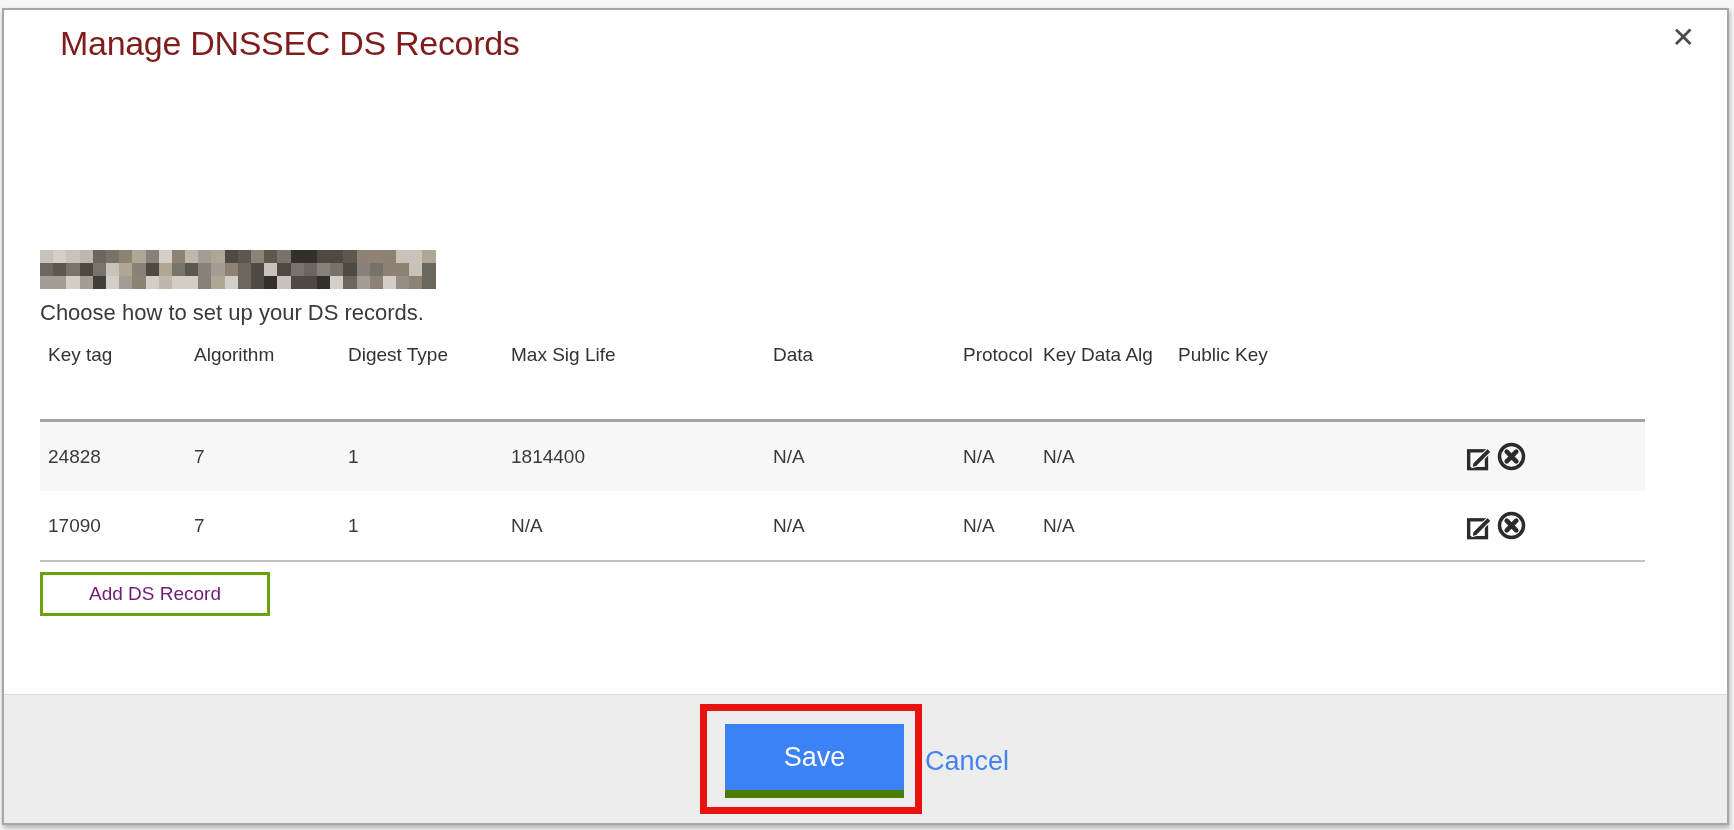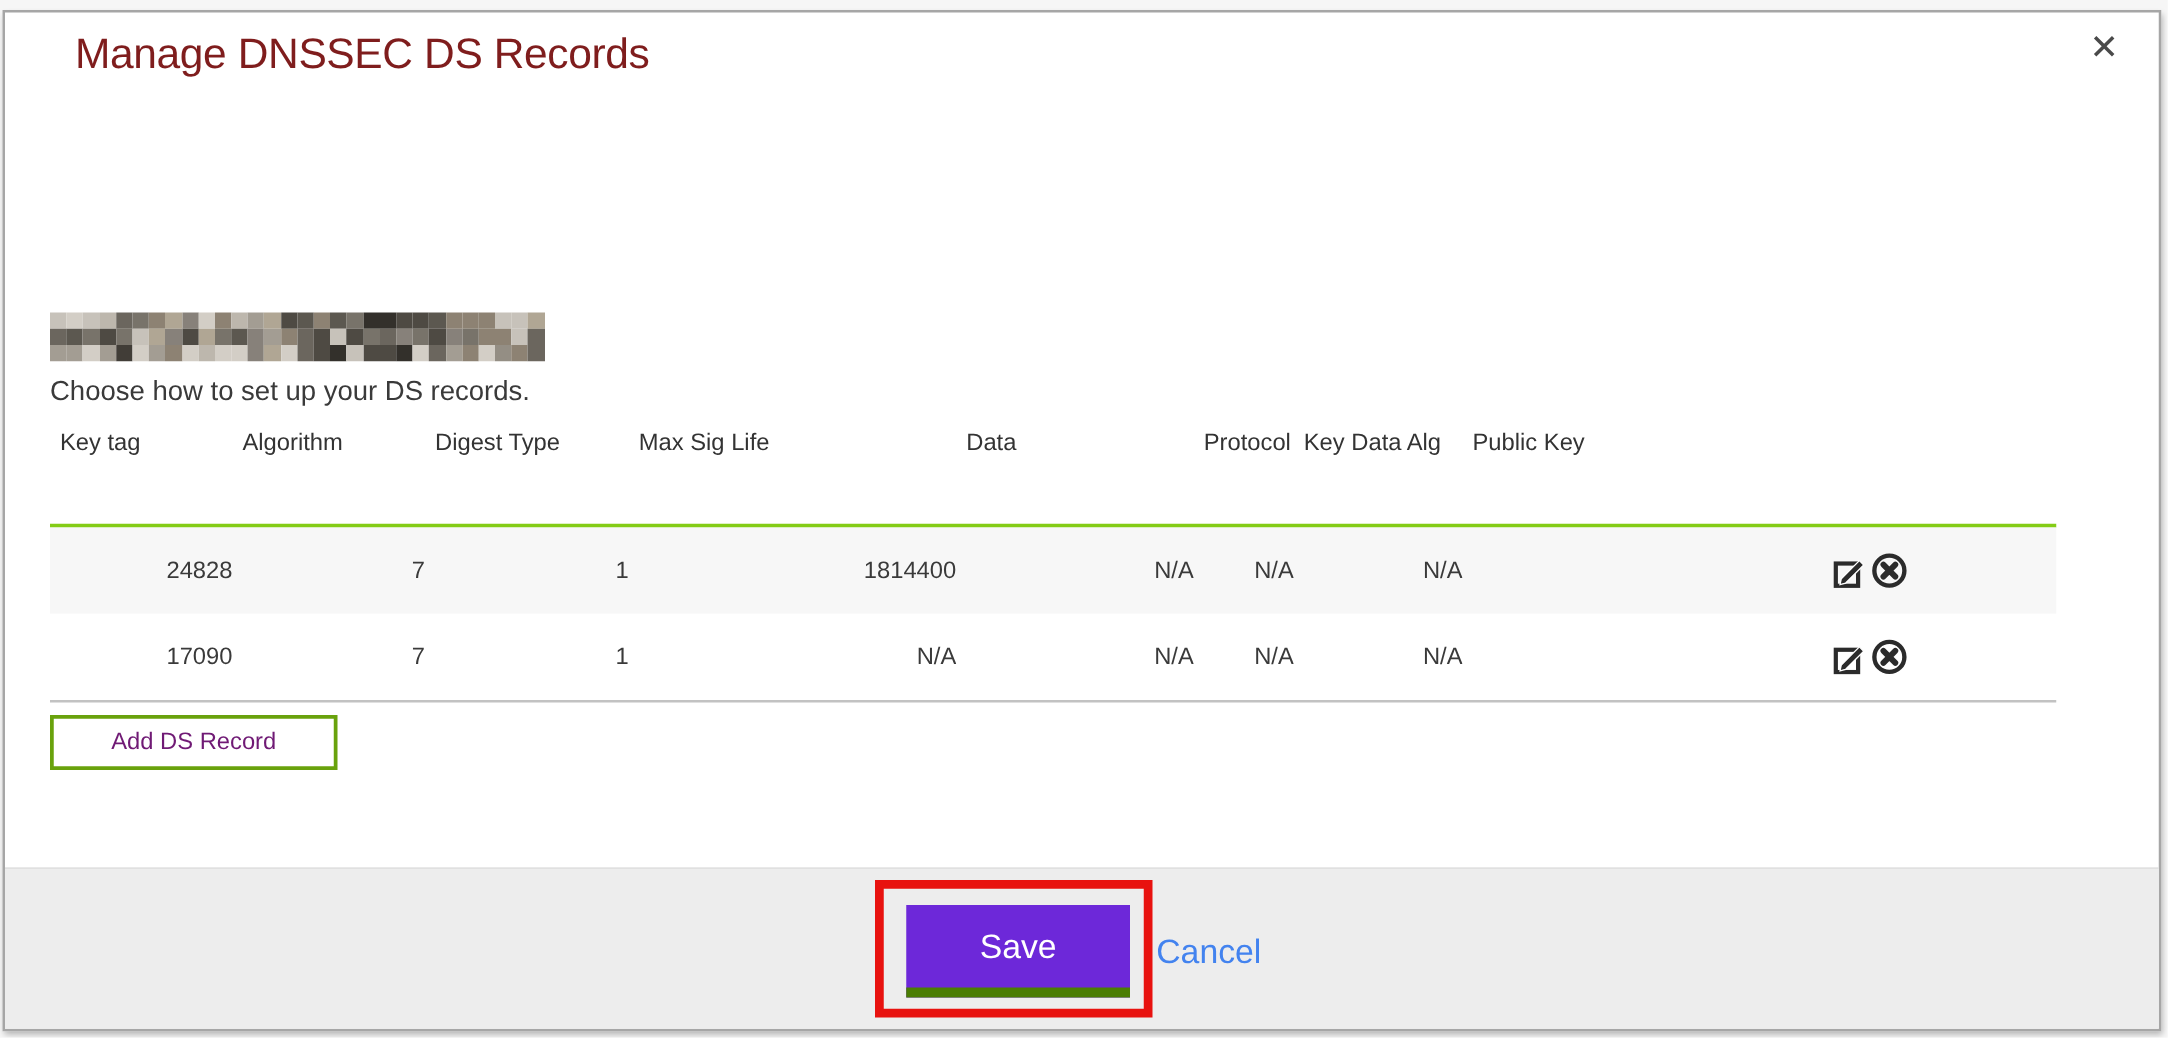--- a/index.html
+++ b/index.html
@@ -21,40 +21,40 @@
     display:grid; grid-template-columns:repeat(30,13.2px); grid-auto-rows:13px; }
   .redacted-domain i { display:block; }
 
   .subtitle { position:absolute; left:36px; top:290px; font-size:22px; color:#3a3a3a; }
 
   .ds-table { position:absolute; left:36px; top:328px; width:1605px; font-size:19px; color:#3a3a3a; }
   .thead, .trow { display:grid;
     grid-template-columns:146px 154px 163px 262px 190px 80px 135px 195px 170px 110px; }
   .thead { height:81px; align-content:start; padding-top:6px; }
   .th { padding-left:8px; color:#333; white-space:nowrap; }
-  .tbody { border-top:3px solid #84cc16; border-bottom:2px solid #c2c2c2;text-align:right; }
+  .tbody { border-top:3px solid #a3a3a3; border-bottom:2px solid #c2c2c2; }
   .trow { height:69px; align-items:center; background:#ffffff; }
   .trow:nth-child(odd) { background:#f7f7f7; }
   .td { padding-left:8px; white-space:nowrap; overflow:hidden; }
   .icon-cell { display:flex; align-items:center; justify-content:flex-end;
     padding-right:8px; gap:1px; }
   .row-icon { width:31px; height:31px; cursor:pointer; display:block; }
 
   .add-ds-button { position:absolute; left:36px; top:562px; width:230px; height:44px;
     background:#ffffff; border:3px solid #69a20c; color:#701a75; font-size:19px;
     font-family:inherit; cursor:pointer; }
 
   .footer { position:absolute; left:0; right:0; top:684px; bottom:0;
     background:#ededed; border-top:1px solid #dcdcdc; }
 
   .annotation-rect { position:absolute; left:696px; top:694px; width:222px; height:110px;
     border:7px solid #e8120f; pointer-events:none; }
 
   .save-button { position:absolute; left:721px; top:714px; width:179px; height:74px;
-    background:#6d28d9; border:none; border-bottom:8px solid #4a7d02; color:#ffffff;
+    background:#3b82f6; border:none; border-bottom:8px solid #4a7d02; color:#ffffff;
     font-size:27px; font-family:inherit; cursor:pointer; }
 
   .cancel-link { position:absolute; left:921px; top:736px; font-size:27px;
     color:#4383ef; text-decoration:none; cursor:pointer; }
 </style>
 </head>
 <body>
 
 <div class="canvas">
   <div class="window">

